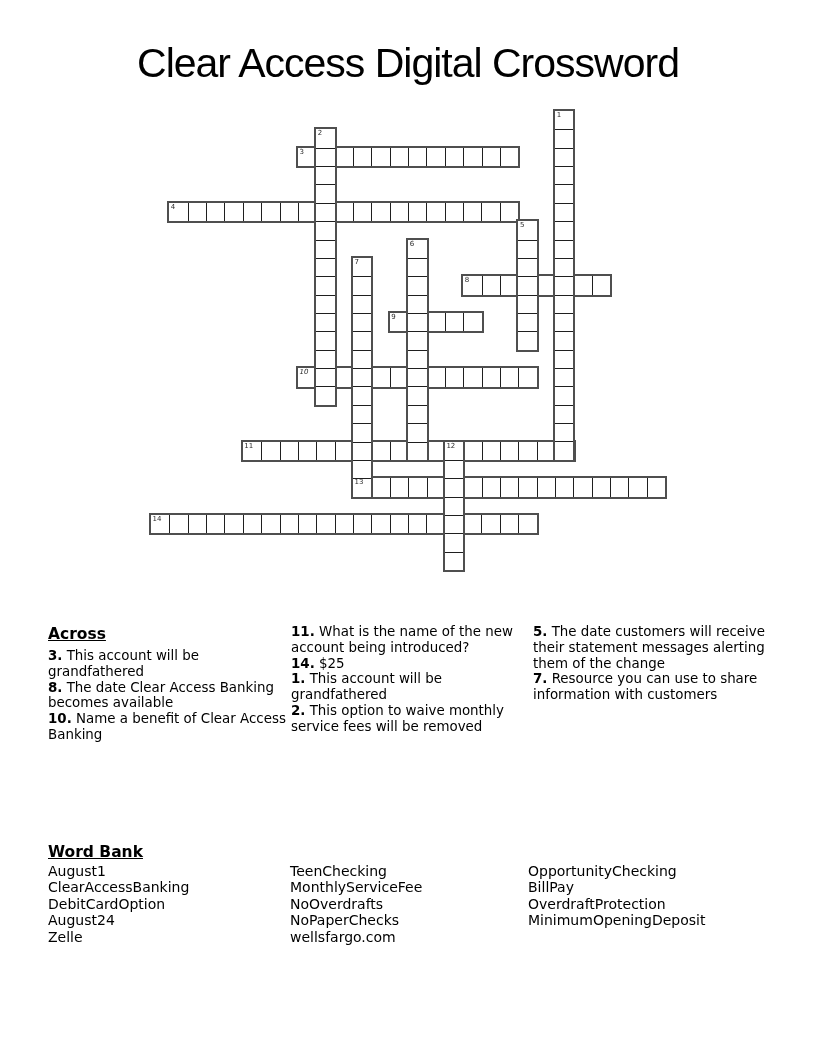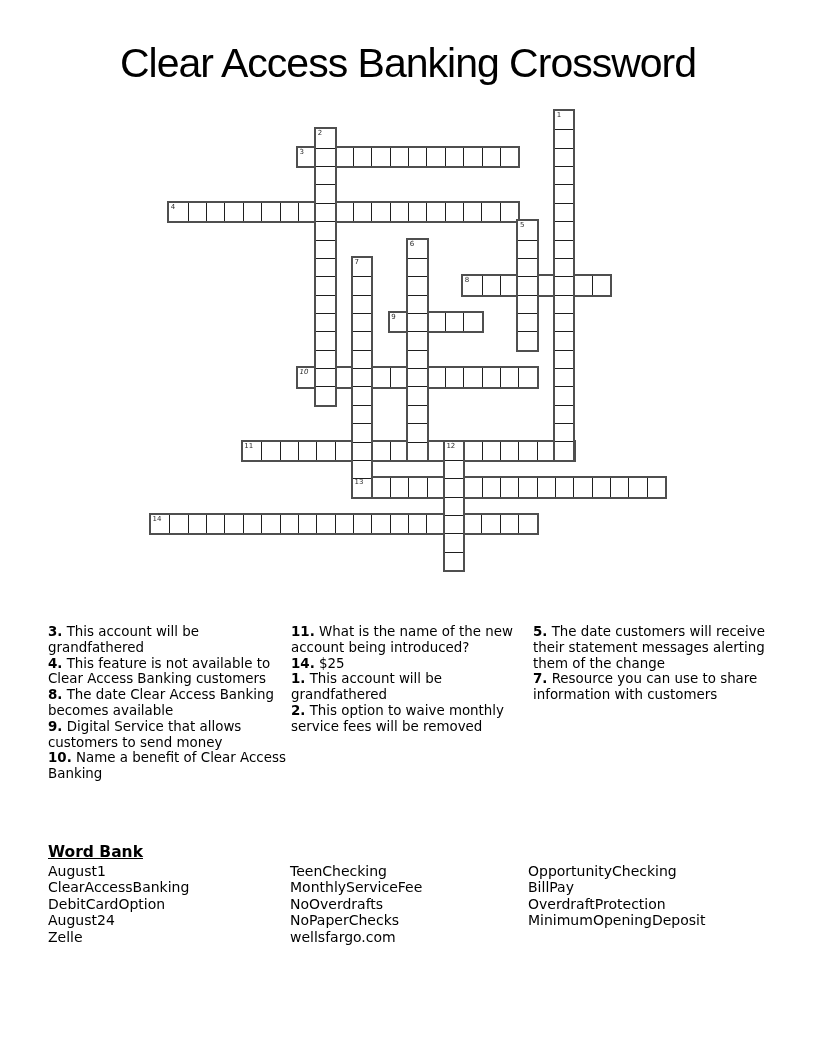--- a/index.html
+++ b/index.html
@@ -36,21 +36,21 @@
 
   
   .wordbank-header { position:absolute; left:48px; top:843px; }
   .wb-col { position:absolute; top:863px; }
   .wb-item { font-size:14px; line-height:16.4px; }
 </style>
 </head>
 <body>
 
 <div class="page">
-  <div class="title">Clear Access Banking Crossword</div>
+  <div class="title">Clear Access Digital Crossword</div>
   <div class="grid" id="grid">
       <div class="run across" style="left: 295.96px; top: 145.74px; width: 224.44px; height: 22.37px;">
         <div class="cell" style="width: 18.37px; height: 18.37px;"></div>
         <div class="cell" style="width: 18.37px; height: 18.37px;"></div>
         <div class="cell" style="width: 18.37px; height: 18.37px;"></div>
         <div class="cell" style="width: 18.37px; height: 18.37px;"></div>
         <div class="cell" style="width: 18.37px; height: 18.37px;"></div>
         <div class="cell" style="width: 18.37px; height: 18.37px;"></div>
         <div class="cell" style="width: 18.37px; height: 18.37px;"></div>
         <div class="cell" style="width: 18.37px; height: 18.37px;"></div>
@@ -269,24 +269,23 @@
       <div class="cellnum" style="left: 464.79px; top: 277.33px;">8</div>
       <div class="cellnum" style="left: 391.31px; top: 314.07px;">9</div>
       <div class="cellnum" style="left: 299.46px; top: 369.18px; font-style: italic;">10</div>
       <div class="cellnum" style="left: 244.35px; top: 442.66px;">11</div>
       <div class="cellnum" style="left: 446.42px; top: 442.66px;">12</div>
       <div class="cellnum" style="left: 354.57px; top: 479.4px;">13</div>
       <div class="cellnum" style="left: 152.5px; top: 516.14px;">14</div>
     </div>
   <div id="clues">
       <div class="clue-col" style="left: 48px; width: 238px;">
+        <div class="clue-header">Across</div>
         <p class="clue"><b>3.</b><span> This account will be grandfathered</span></p>
-        <p class="clue"><b>4.</b><span> This feature is not available to Clear Access Banking customers</span></p>
         <p class="clue"><b>8.</b><span> The date Clear Access Banking becomes available</span></p>
-        <p class="clue"><b>9.</b><span> Digital Service that allows customers to send money</span></p>
         <p class="clue"><b>10.</b><span> Name a benefit of Clear Access Banking</span></p>
       </div>
       <div class="clue-col" style="left: 291px; width: 236px;">
         <p class="clue"><b>11.</b><span> What is the name of the new account being introduced?</span></p>
         <p class="clue"><b>14.</b><span> $25</span></p>
         <p class="clue"><b>1.</b><span> This account will be grandfathered</span></p>
         <p class="clue"><b>2.</b><span> This option to waive monthly service fees will be removed</span></p>
       </div>
       <div class="clue-col" style="left: 533px; width: 246px;">
         <p class="clue"><b>5.</b><span> The date customers will receive their statement messages alerting them of the change</span></p>

